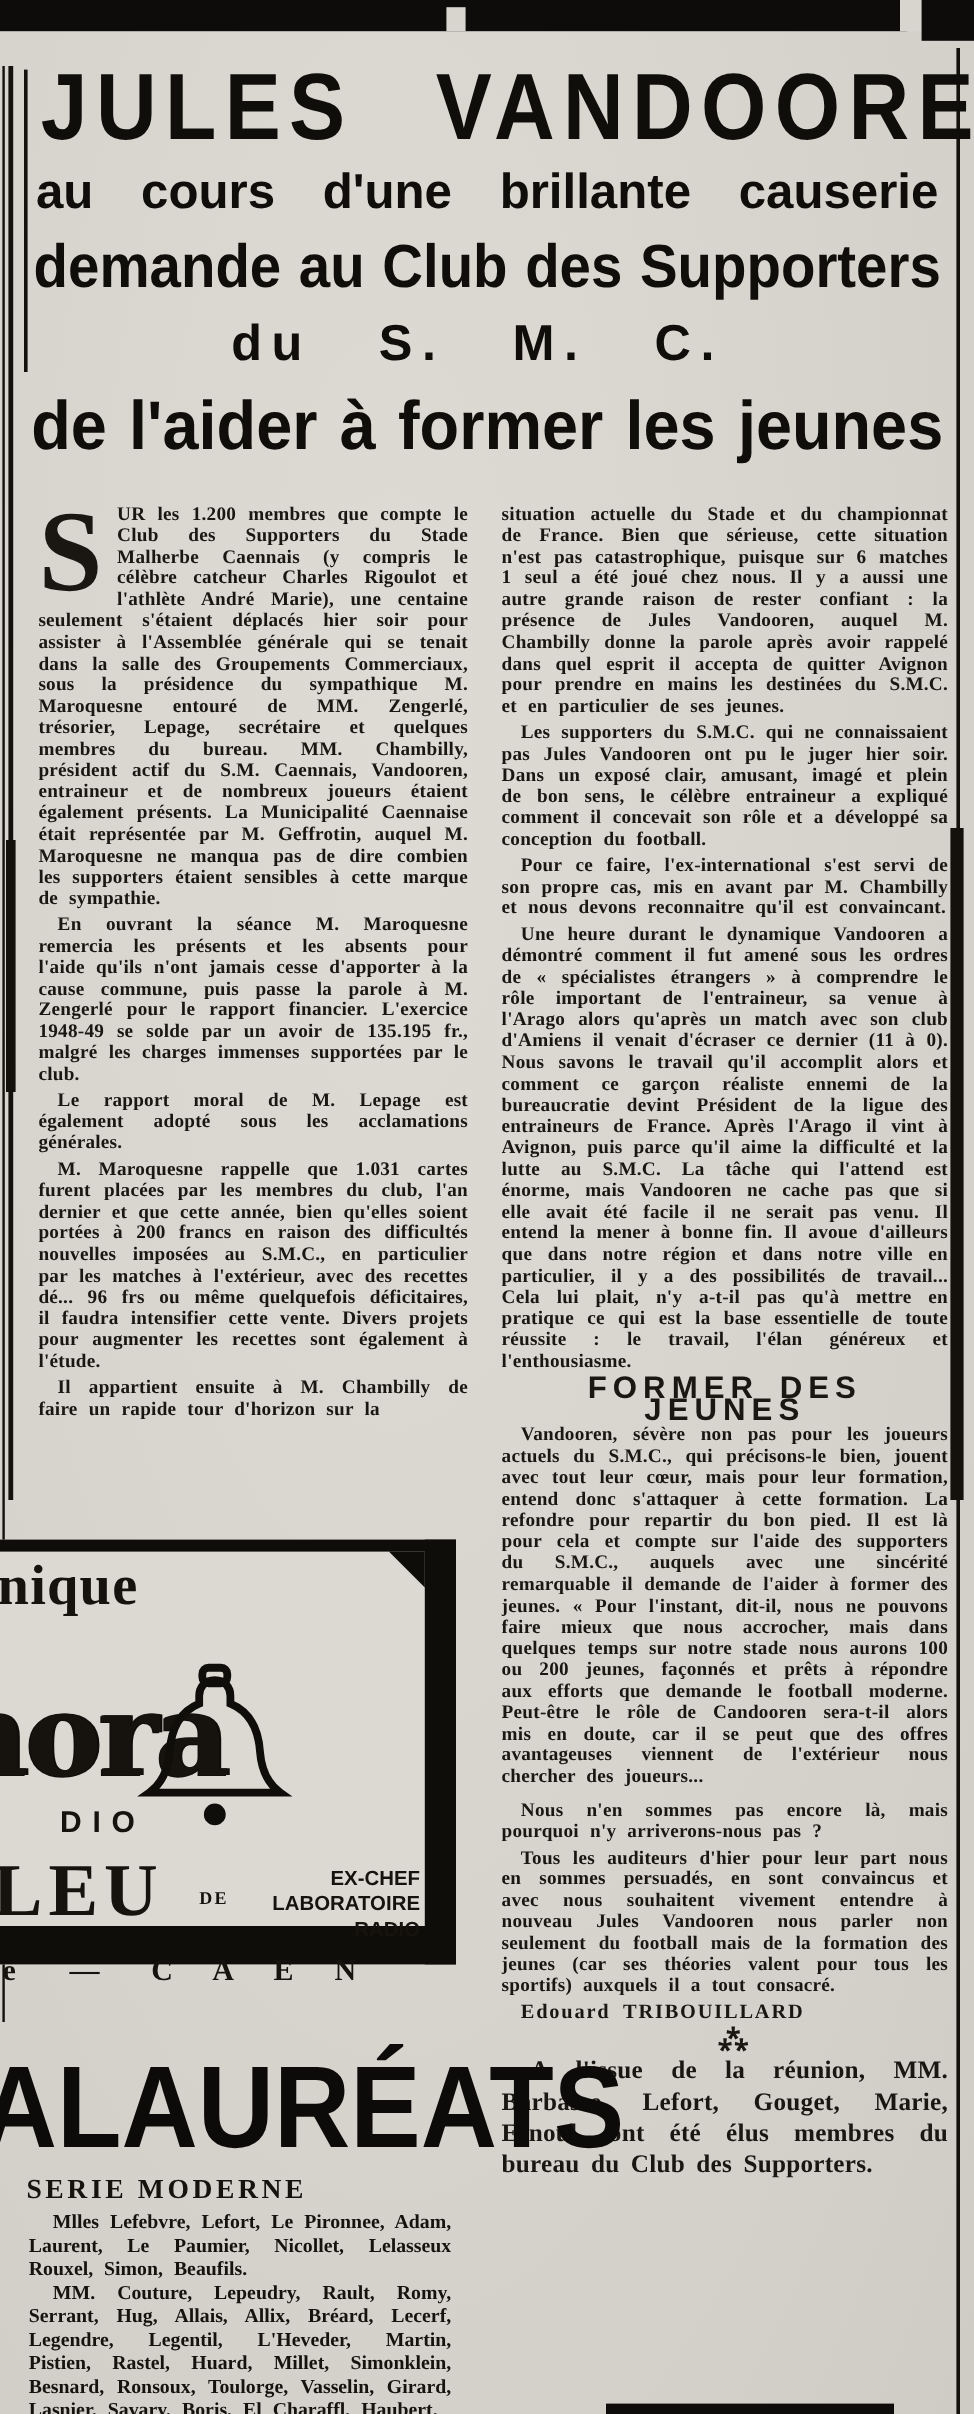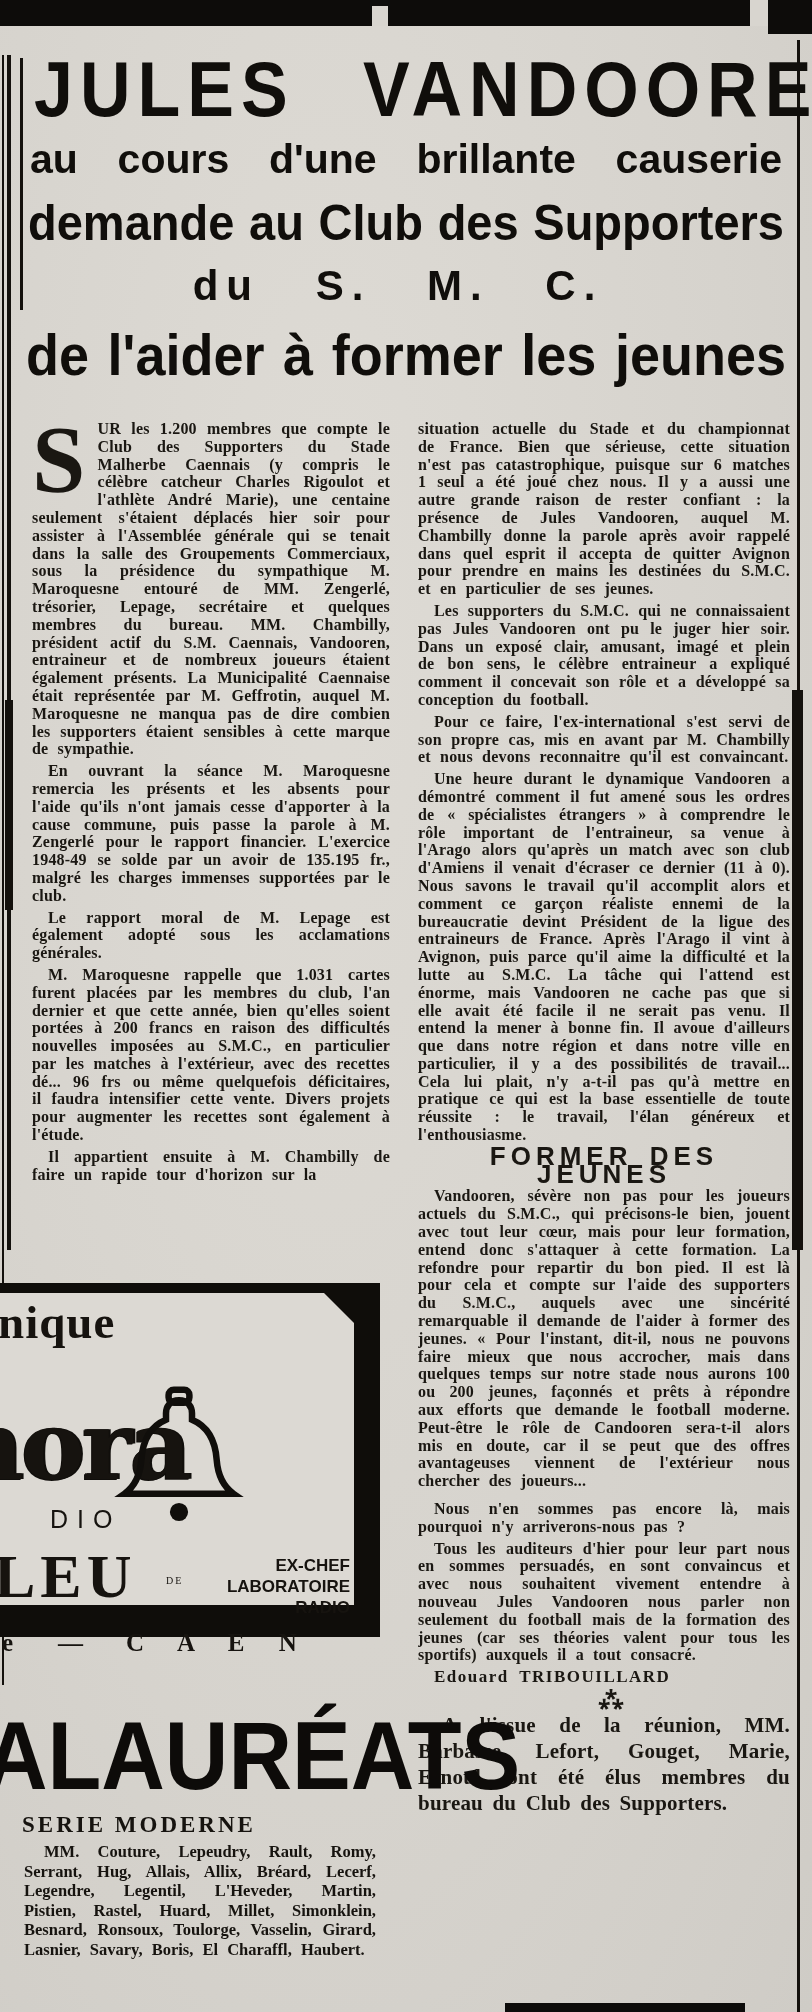--- a/index.html
+++ b/index.html
@@ -43,23 +43,23 @@
 
   
   .adbox{left:-34px;top:1283px;width:414px;height:354px;background:#dcd9d3;
          border-top:10px solid #0f0d0a;border-right:26px solid #0f0d0a;border-bottom:32px solid #0f0d0a;}
   .adbox .corner{position:absolute;right:0;top:0;width:0;height:0;
          border-left:30px solid transparent;border-top:30px solid #0f0d0a;}
   .ad-nique{left:32px;top:2px;font-size:47px;font-weight:bold;letter-spacing:1px;}
   .ad-musicalite{left:108px;top:52px;font-size:47px;font-weight:bold;}
   .ad-logo{left:-12px;top:96px;font-size:96px;font-weight:bold;font-family:"DejaVu Serif",serif;
            letter-spacing:-3px;text-shadow:2px 0 0 #100e0b, -1px 1px 0 #100e0b;}
-  .ad-dio{left:84px;top:212px;font-size:25px;font-weight:normal;font-family:"Liberation Sans",sans-serif;letter-spacing:9px;}
+  .ad-dio{left:84px;top:212px;font-size:25px;font-weight:bold;font-family:"Liberation Sans",sans-serif;letter-spacing:9px;}
   .ad-leu{left:28px;top:248px;font-size:62px;font-weight:bold;letter-spacing:5px;}
-  .ad-de{left:200px;top:282px;font-size:10px;font-weight:normal;letter-spacing:2px;}
+  .ad-de{left:200px;top:282px;font-size:15px;font-weight:bold;letter-spacing:2px;}
   .ad-lab{left:244px;top:262px;width:140px;font-size:17px;font-weight:bold;
           font-family:"Liberation Sans",sans-serif;text-align:right;line-height:21px;}
   .ad-city{top:336px;font-size:25px;font-weight:bold;}
   .bell{left:148px;top:92px;}
 
   
   .laureats-title{left:-16px;top:1700px;width:420px;font-family:"Liberation Sans",sans-serif;
       font-weight:bold;font-size:88px;letter-spacing:0px;transform:scaleY(1.1);transform-origin:top left;
       color:#0d0b09;white-space:nowrap;}
   .serie{left:22px;top:1812px;width:354px;font-size:23px;font-weight:bold;letter-spacing:3px;}
@@ -130,14 +130,15 @@
     <div data-name="ad-lab-line3">RADIO</div>
   </div>
   <div class="abs ad-city" style="left:36px;" data-name="ad-city-prefix">e</div>
   <div class="abs ad-city" style="left:92px;" data-name="ad-city-dash">—</div>
   <div class="abs ad-city" style="left:160px;letter-spacing:14px;" data-name="ad-city-name">C A E N</div>
 </div>
 
 <div class="abs laureats-title" data-name="laureats-heading">ALAURÉATS</div>
 <div class="abs serie" data-name="serie-moderne-subhead">SERIE MODERNE</div>
 <div class="abs names" data-name="laureats-name-list">
+  <p data-name="laureats-list-mlles">Mlles Lefebvre, Lefort, Le Pironnee, Adam, Laurent, Le Paumier, Nicollet, Lelasseux Rouxel, Simon, Beaufils.</p>
   <p data-name="laureats-list-mm">MM. Couture, Lepeudry, Rault, Romy, Serrant, Hug, Allais, Allix, Bréard, Lecerf, Legendre, Legentil, L'Heveder, Martin, Pistien, Rastel, Huard, Millet, Simonklein, Besnard, Ronsoux, Toulorge, Vasselin, Girard, Lasnier, Savary, Boris, El Charaffl, Haubert.</p>
 </div>
 
 </body></html>

